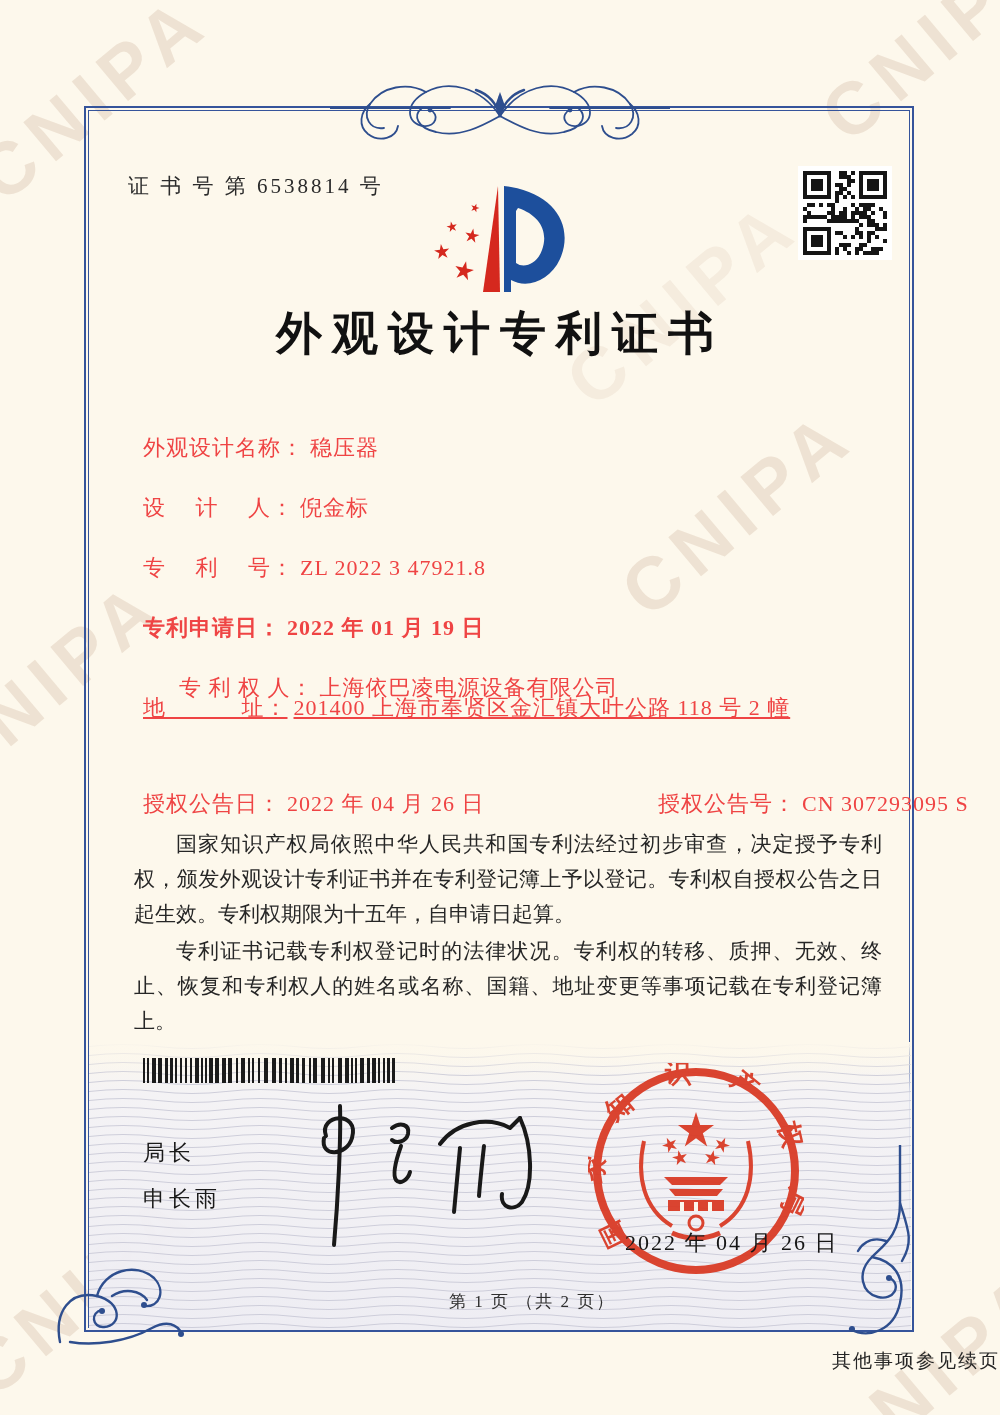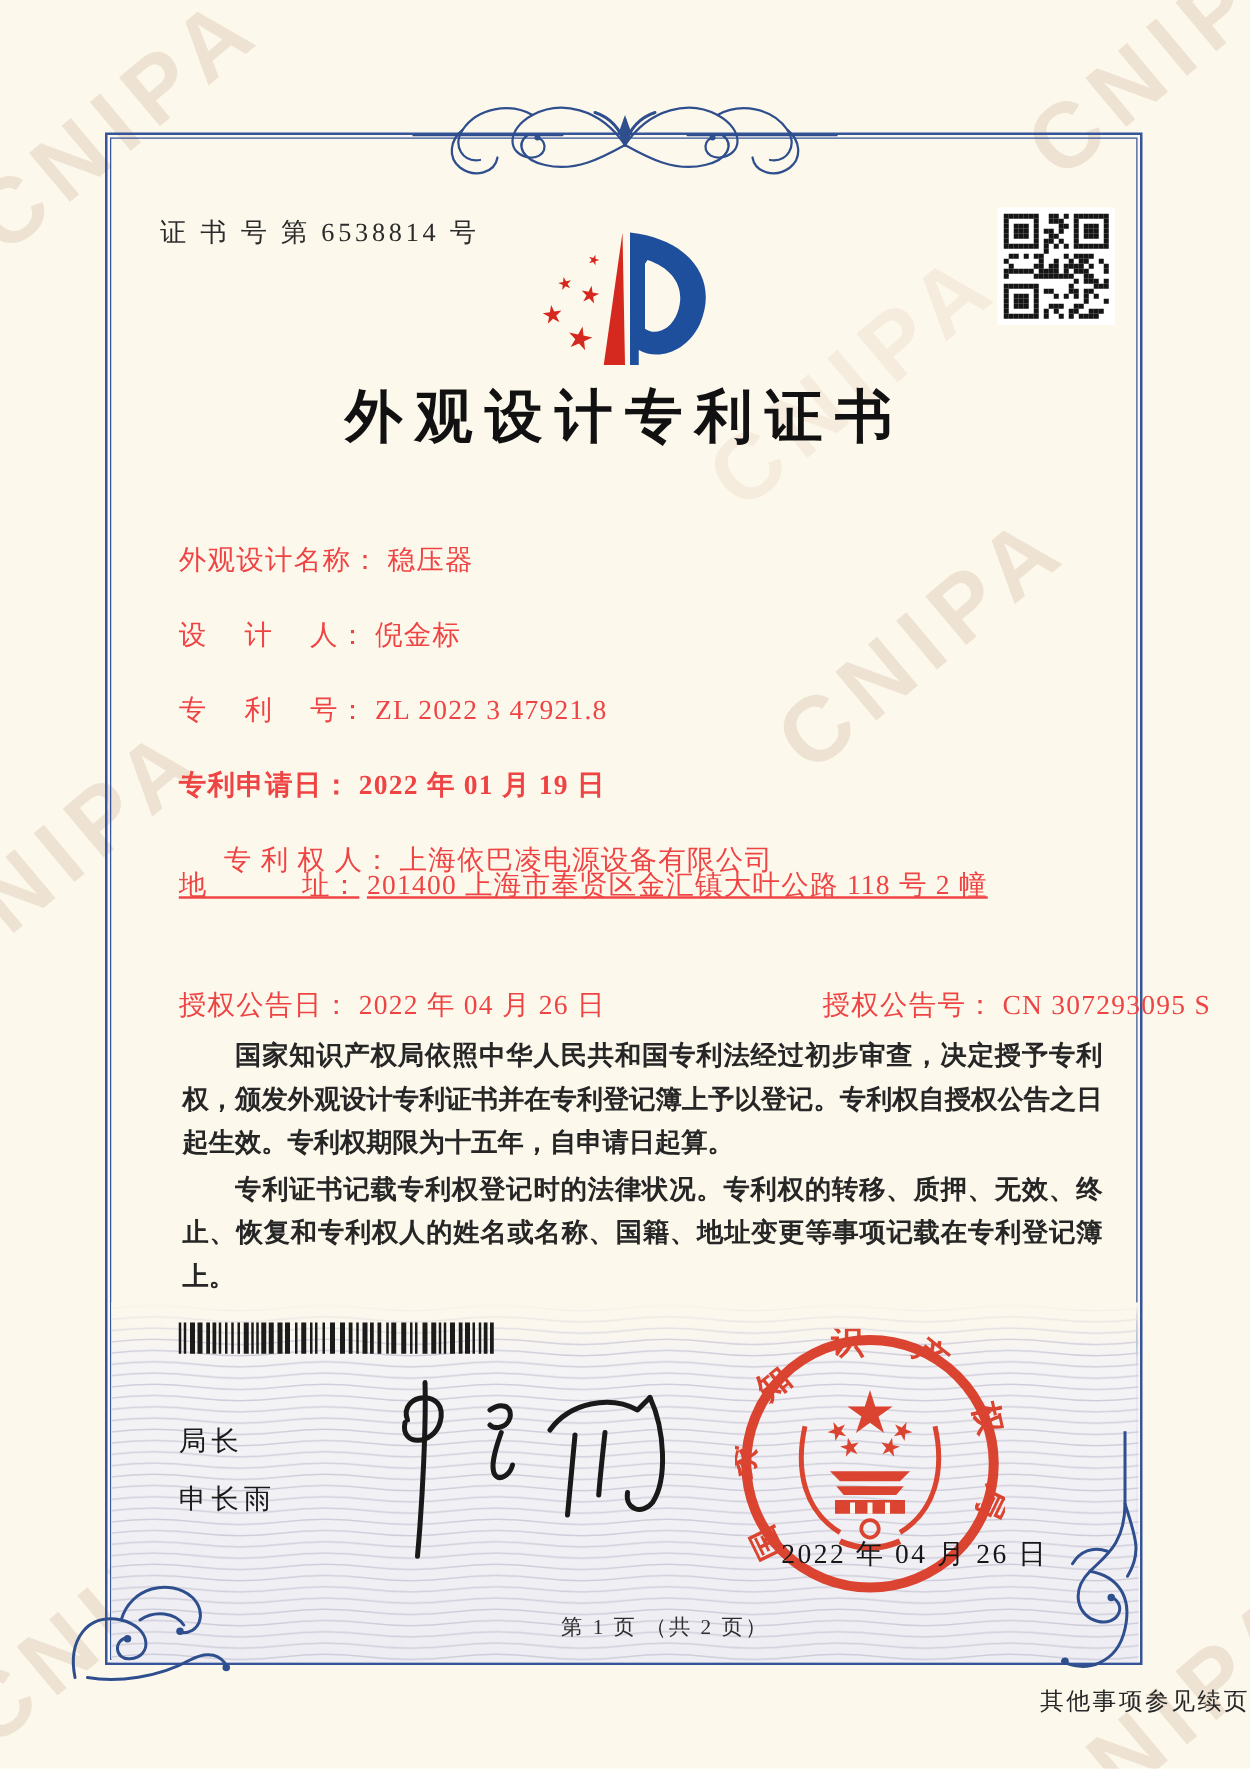--- a/index.html
+++ b/index.html
@@ -30,21 +30,21 @@
     position:absolute;left:0;top:303px;width:1000px;text-align:center;
     font-size:46px;font-weight:bold;letter-spacing:10px;color:#111111;
   }
   .field{position:absolute;left:143px;font-size:22px;letter-spacing:1px;color:#ef4444;white-space:nowrap;}
   .field .lbl{margin-right:6px;}
   .grant-no{position:absolute;left:515px;top:0;}
   .paras{
     position:absolute;left:130px;top:827px;width:752px;
     font-size:21px;line-height:35px;text-align:justify;color:#262626;
   }
-  .paras p{margin:0 0 2px 16px;text-indent:2em;font-weight:bold;}
+  .paras p{margin:0 0 2px 4px;text-indent:2em;}
   .waves{position:absolute;left:89px;top:1042px;width:822px;height:288px;}
   .waves-fade{position:absolute;left:89px;top:1042px;width:822px;height:34px;
     background:linear-gradient(#fdf8ec,rgba(253,248,236,0));}
   .barcode{position:absolute;left:143px;top:1058px;width:258px;height:25px;}
   .sig-block{position:absolute;left:143px;top:1138px;font-size:22px;letter-spacing:4px;
     color:#1a1a1a;font-family:Liberation Sans, sans-serif;}
   .sig-block div{margin-bottom:16px;}
   .signature{position:absolute;left:288px;top:1100px;width:250px;height:155px;}
   .seal{position:absolute;left:588px;top:1063px;width:216px;height:216px;opacity:0.95;}
   .seal-date{position:absolute;left:625px;top:1228px;font-size:22px;letter-spacing:2px;color:#161616;z-index:5;}

